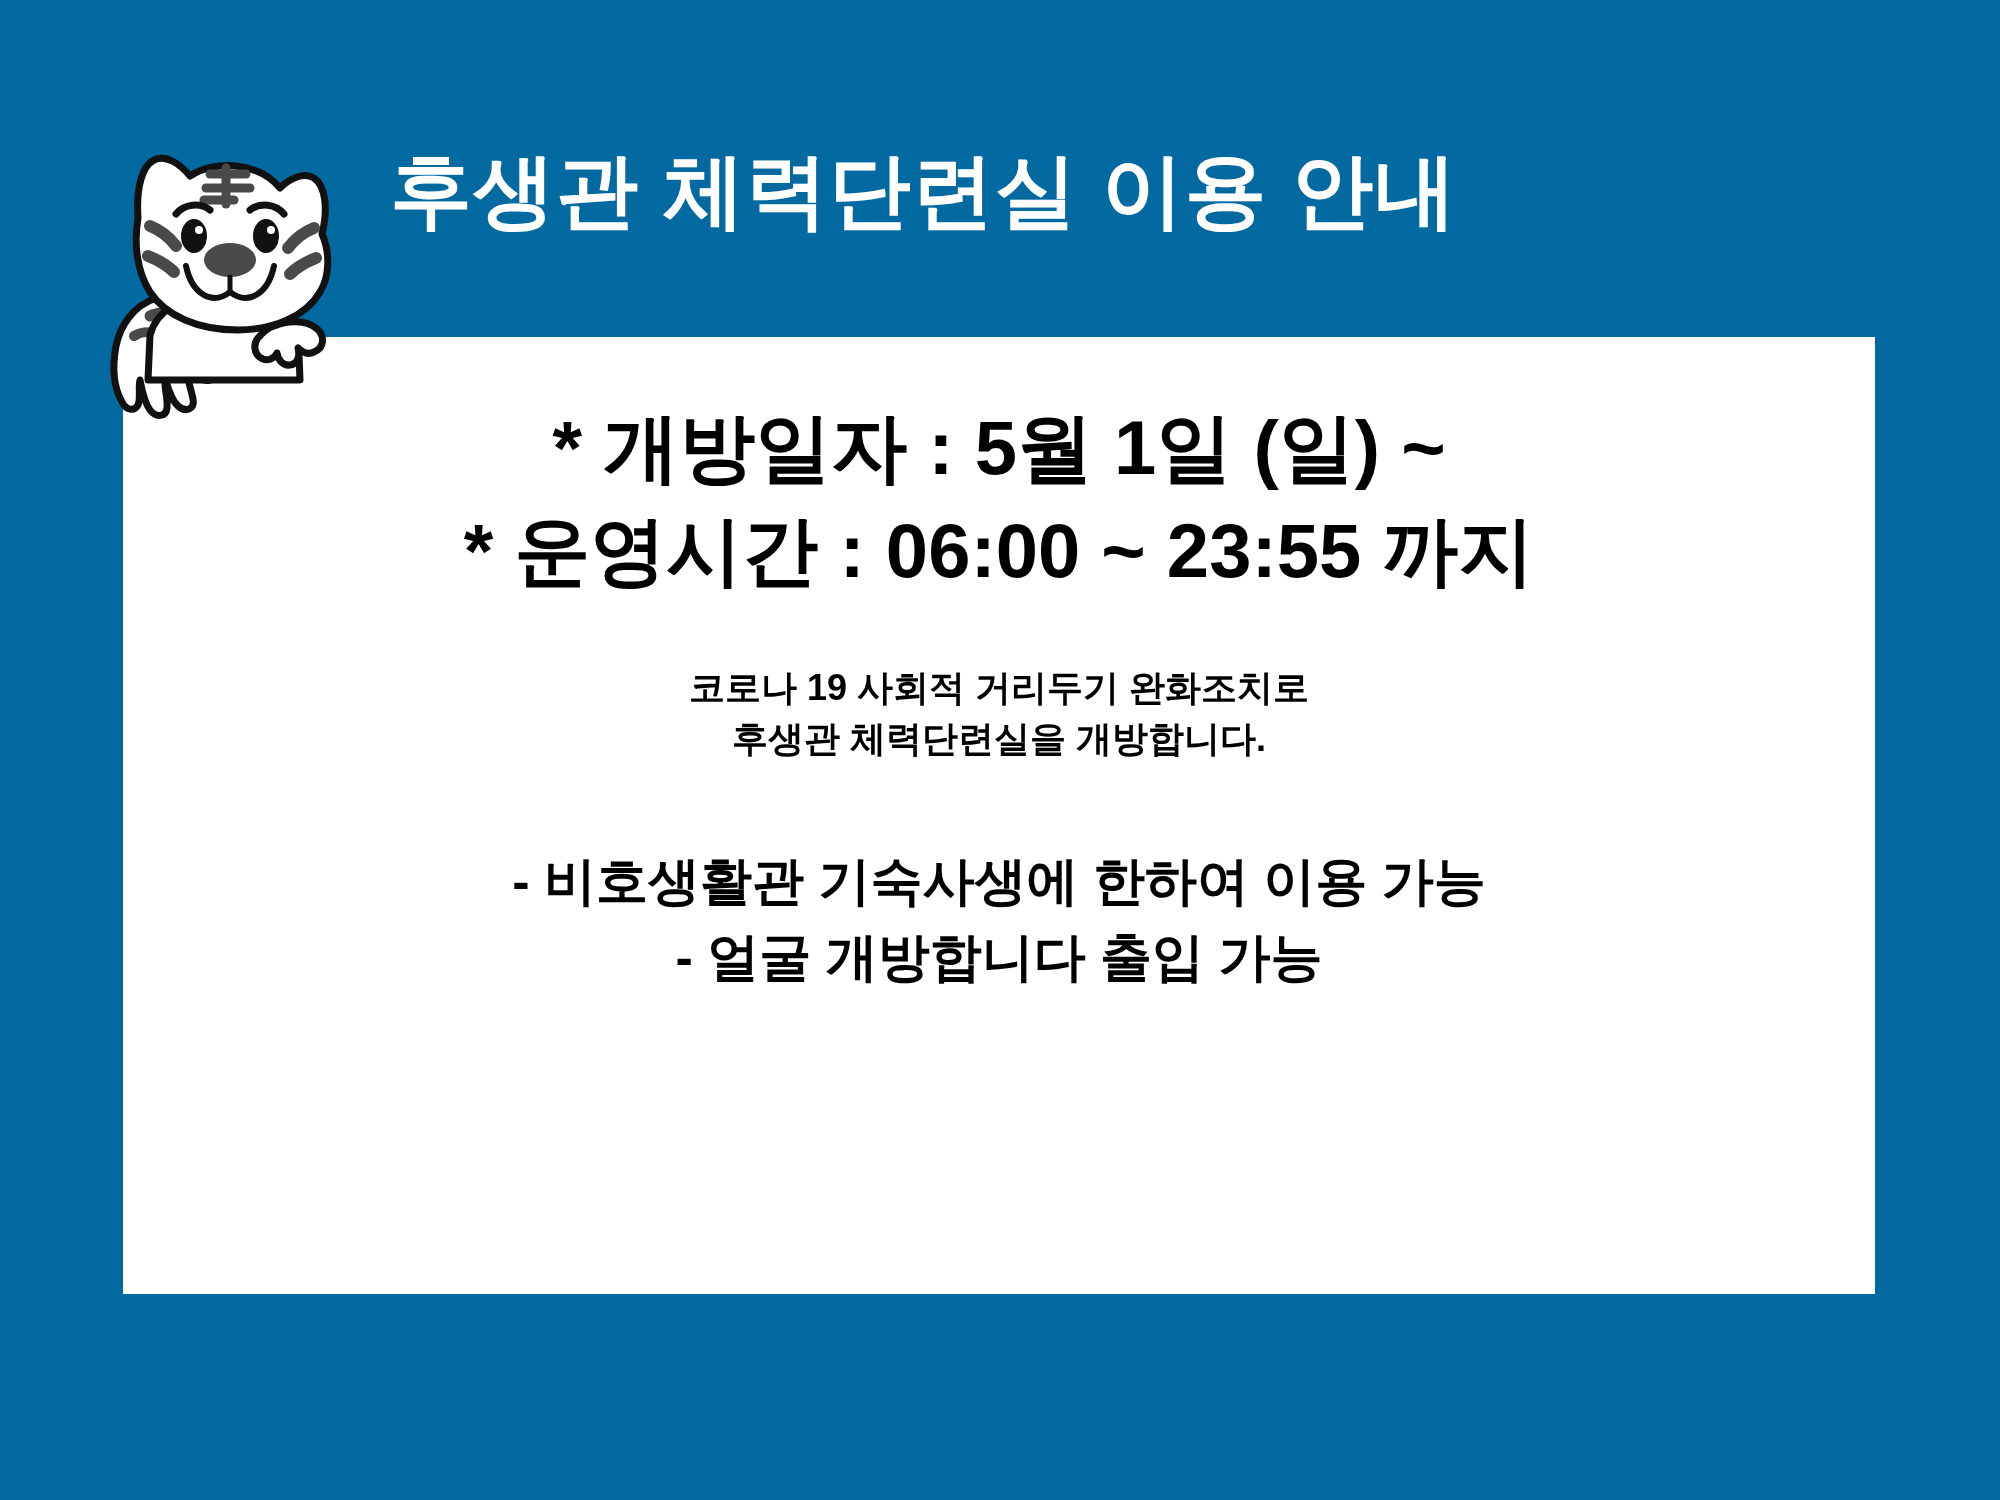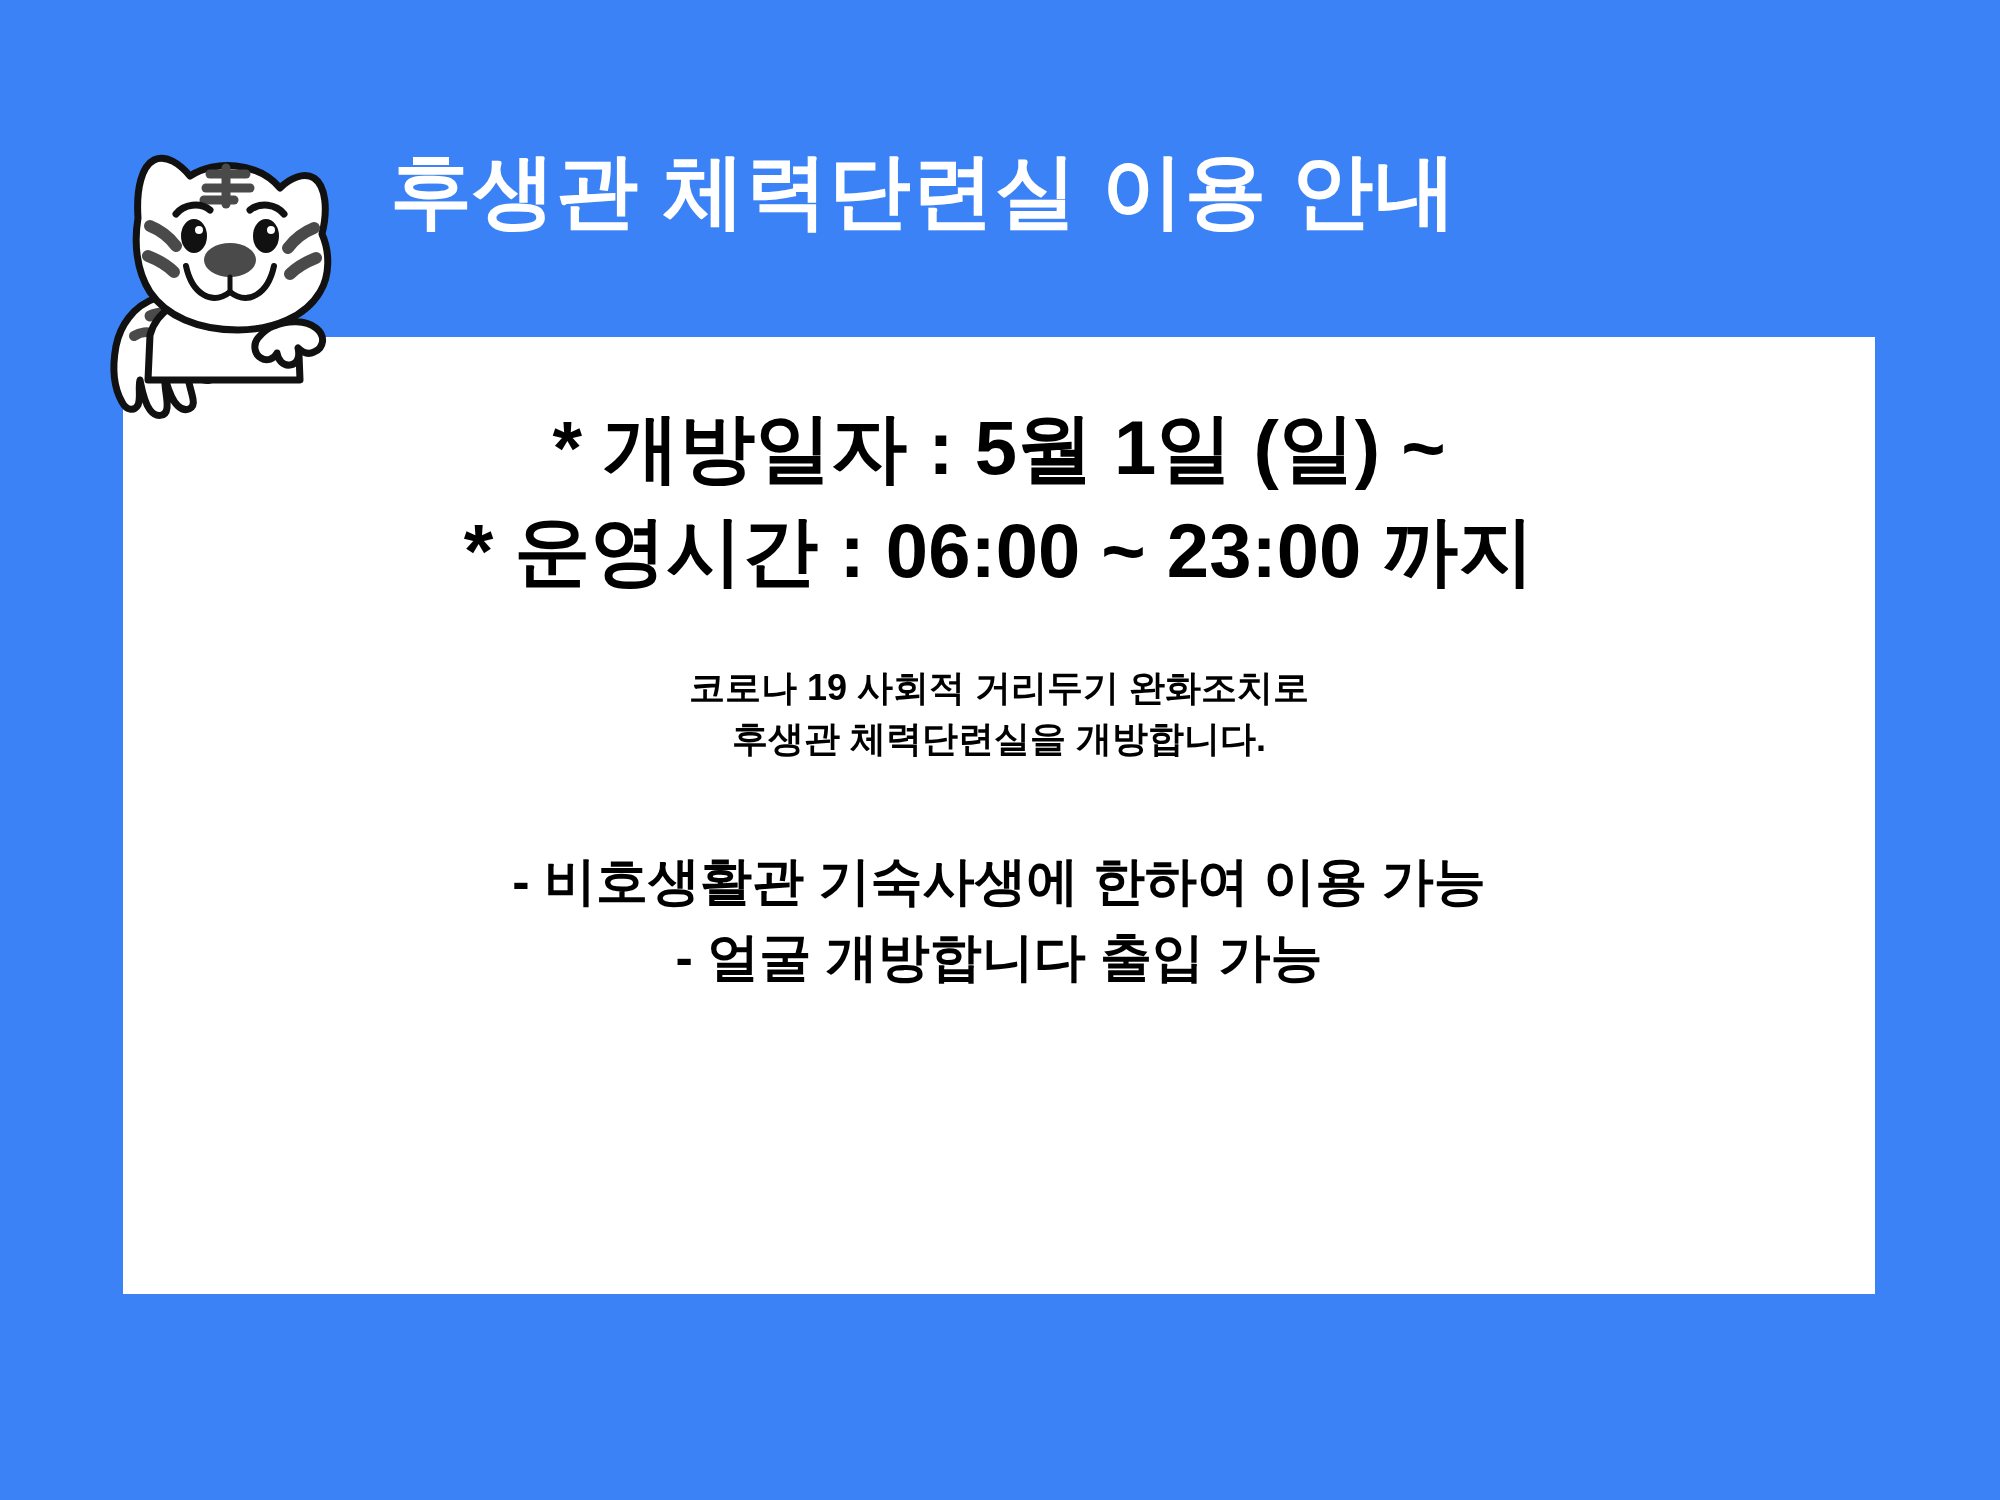--- a/index.html
+++ b/index.html
@@ -12,21 +12,21 @@
     height: 1500px;
     background: #528033;
     font-family: "Liberation Sans", "DejaVu Sans", sans-serif;
     overflow: hidden;
     position: relative;
   }
 
   .poster {
     position: absolute;
     inset: 0;
-    background: #3b82f6;
+    background: #0369a1;
   }
 
   
   .title-row {
     position: absolute;
     top: 0;
     left: 0;
     width: 2000px;
     height: 330px;
   }
@@ -197,21 +197,21 @@
       <path d="M108 136 C114 164 134 176 152 162" stroke="#111111" stroke-width="6" fill="none" stroke-linecap="round"></path>
       <path d="M196 136 C190 164 170 176 152 162" stroke="#111111" stroke-width="6" fill="none" stroke-linecap="round"></path>
     </svg>
   </div>
 
   <div class="card">
     <div class="card-inner">
 
       <div class="headline-block">
         <div class="headline">* 개방일자 : 5월 1일 (일) ~</div>
-        <div class="headline">* 운영시간 : 06:00 ~ 23:00 까지</div>
+        <div class="headline">* 운영시간 : 06:00 ~ 23:55 까지</div>
       </div>
 
       <div class="body-block">
         <div class="body-line">코로나 19 사회적 거리두기 완화조치로</div>
         <div class="body-line">후생관 체력단련실을 개방합니다.</div>
       </div>
 
       <div class="bullet-block">
         <div class="bullet-line">- 비호생활관 기숙사생에 한하여 이용 가능</div>
         <div class="bullet-line">- 얼굴 개방합니다 출입 가능</div>

